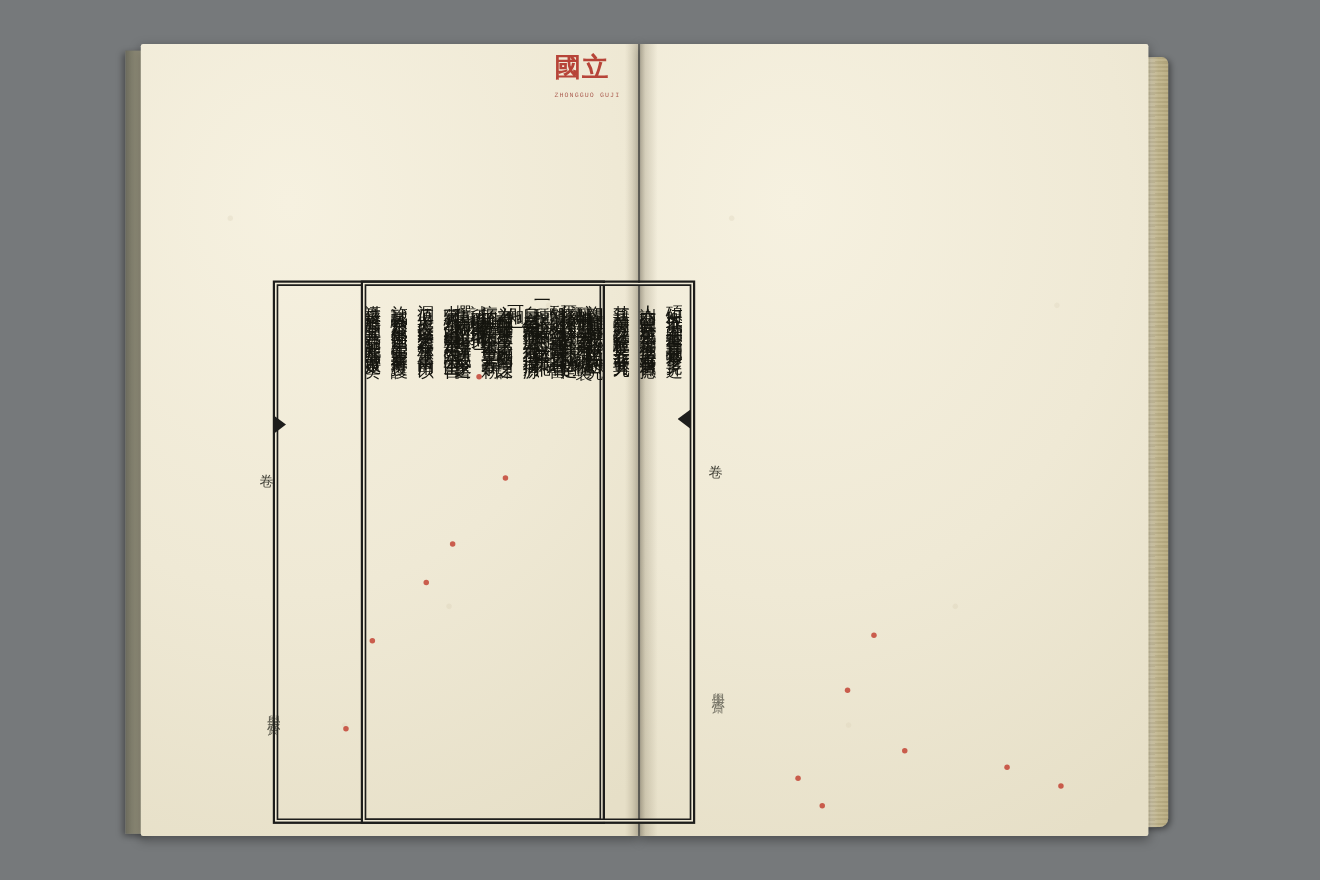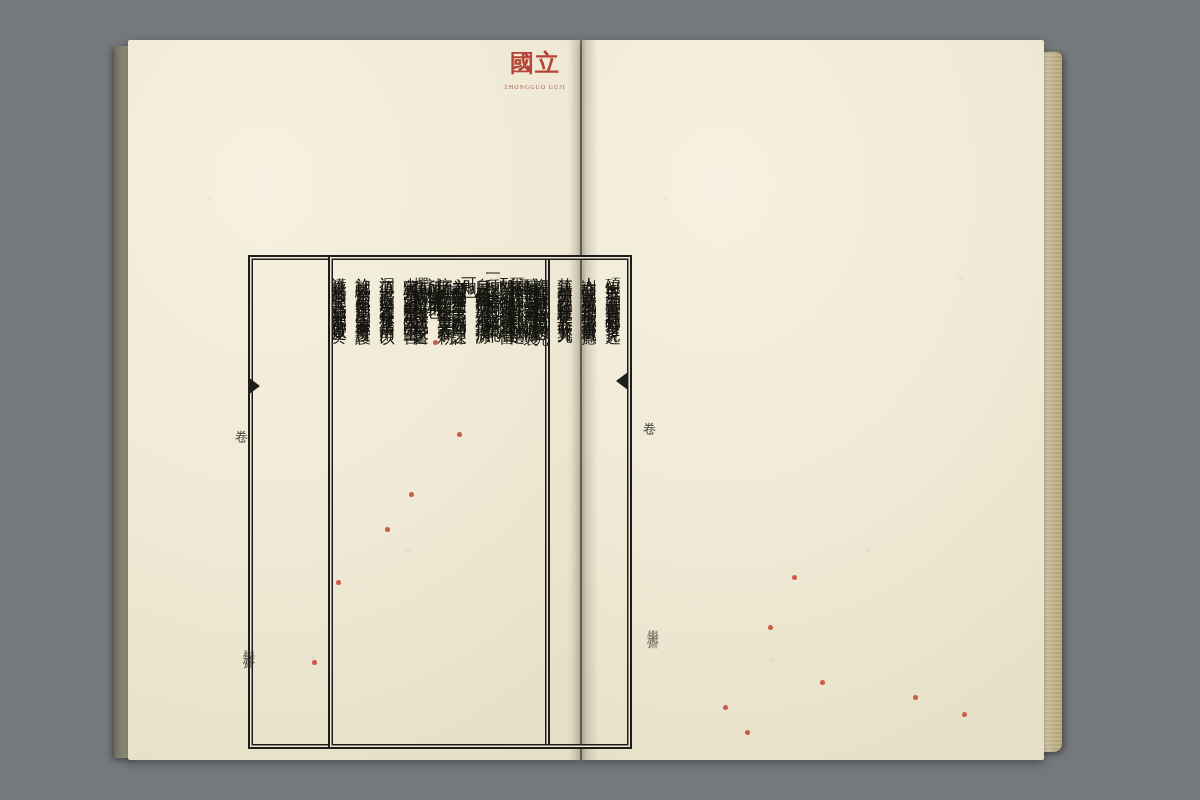--- a/index.html
+++ b/index.html
@@ -100,25 +100,24 @@
 
   
   .seal {
     position: absolute;
     left: 384px;
     top: 4px;
     width: 62px;
     height: 62px;
     background: transparent;
     color: #b3372b;
-    font-family: Liberation Serif, serif;
+    font-family: Liberation Mono, monospace;
     font-size: 24px;
     line-height: 1.15;
     letter-spacing: 1px;
-    text-align: center;
     padding-top: 6px;
     box-sizing: border-box;
     opacity: .92;
   }
   .seal .sealtxt { display: block; font-weight: bold; }
   .seal .sealsub {
     display: block;
     font-size: 6px;
     letter-spacing: 1px;
     margin-top: 6px;

